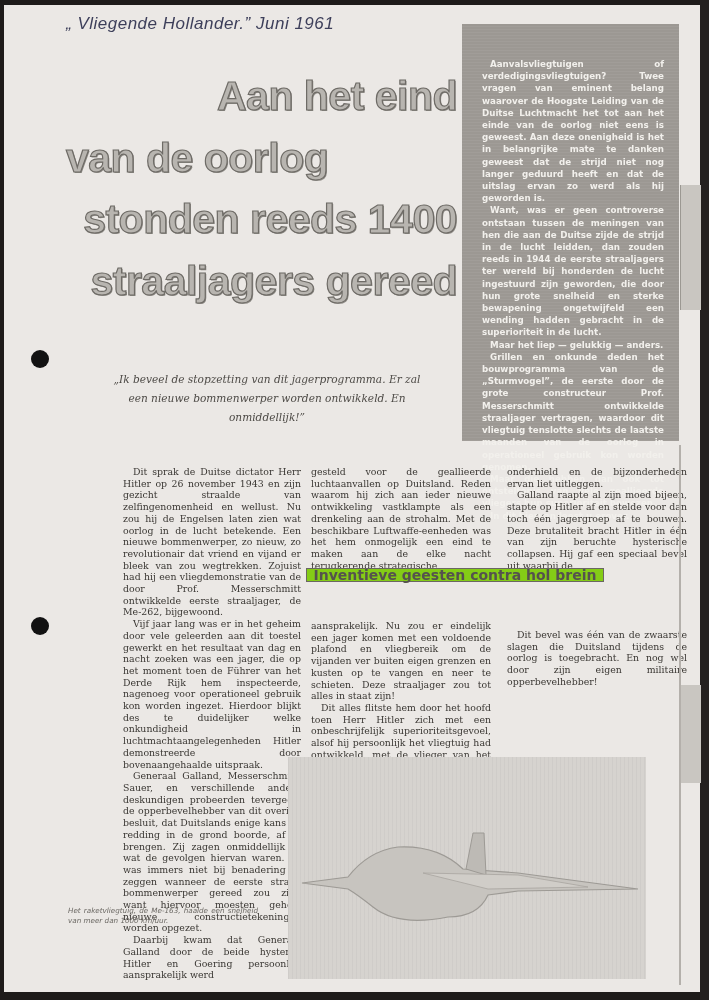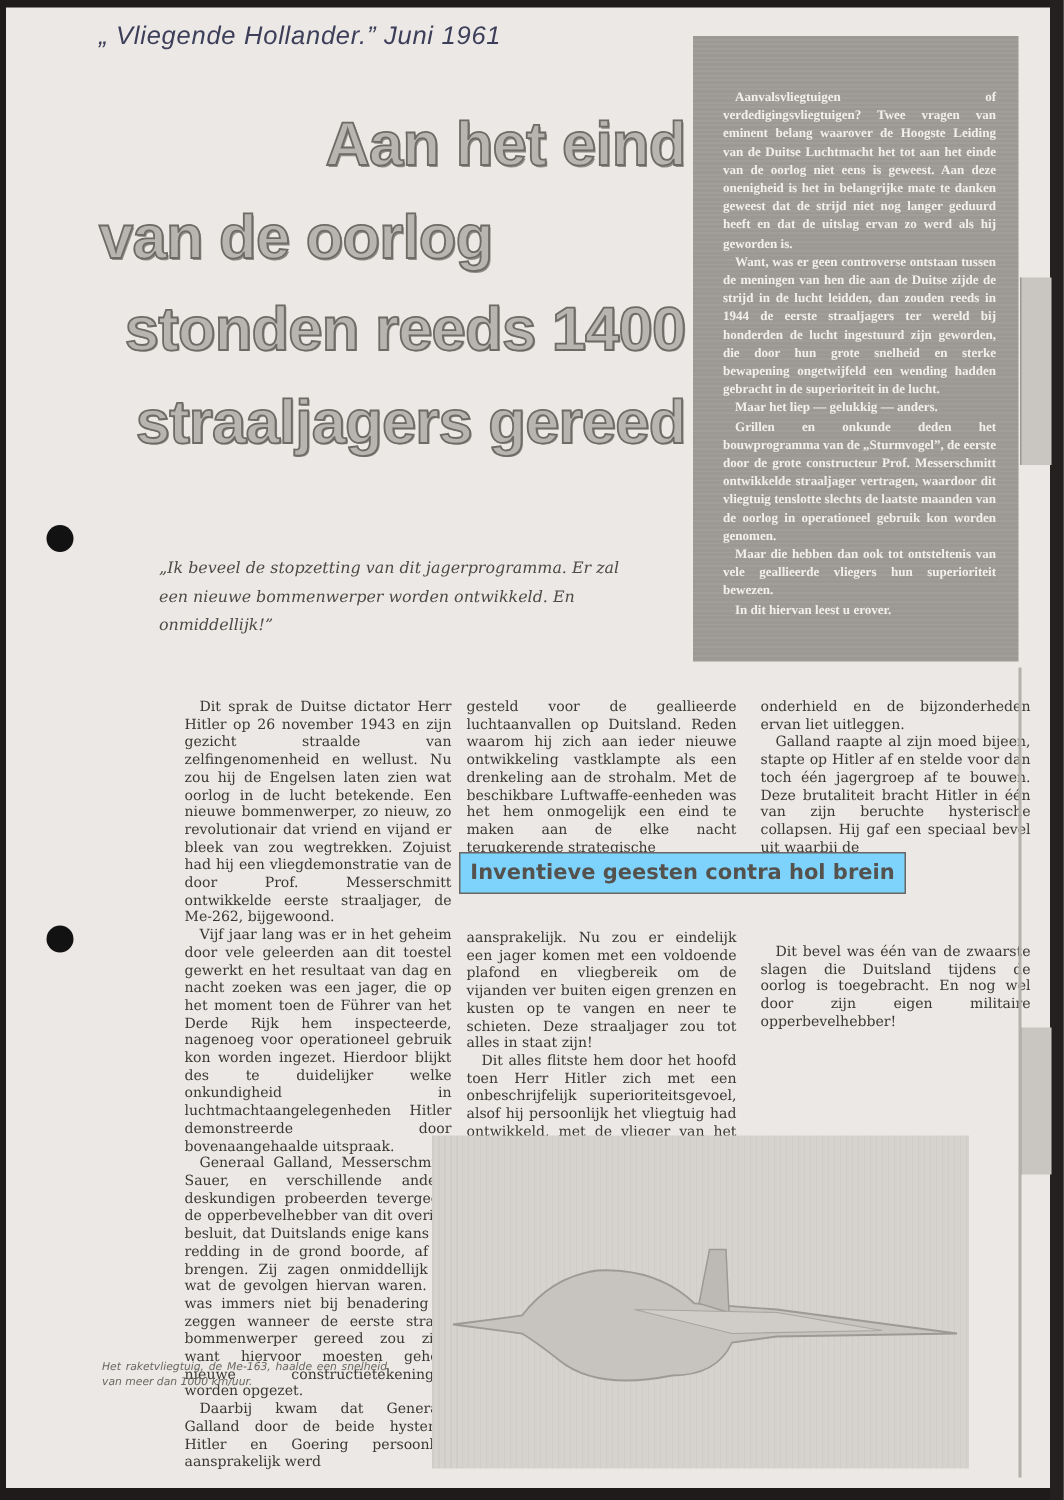--- a/index.html
+++ b/index.html
@@ -6,31 +6,31 @@
   body { width:709px; height:1000px; background:#1e1b1a; position:relative; overflow:hidden; font-family:"DejaVu Serif", serif; }
   .page { position:absolute; left:4px; top:5px; width:696px; height:987px; background:#ebe8e5; }
   .strip-r { position:absolute; left:700px; top:0; width:9px; height:1000px; background:#24201f; }
   .edge-tab { position:absolute; background:#c9c6c1; border-left:1px solid #9b9892; }
   .annot { position:absolute; left:24px; top:14px; font-family:Liberation Sans, sans-serif; font-style:italic; font-size:17px; color:#3d3f5a; letter-spacing:0.5px;margin-left:42px; }
   .head { position:absolute; right:252px; font-family:Liberation Sans, sans-serif; font-weight:bold; font-size:41px; color:#b8b5b0; -webkit-text-stroke:1.2px #6e6b66; letter-spacing:-0.5px; white-space:nowrap; text-shadow:1px 1px 0 #8f8c87; }
   .h1 { top:73px; } .h2 { top:135px; left:66px; right:auto; } .h3 { top:196px; } .h4 { top:258px; }
   .hole { position:absolute; left:31px; width:18px; height:18px; border-radius:50%; background:#121212; }
   .sidebar { position:absolute; left:462px; top:24px; width:217px; height:417px; background:#9c9893; background-image:repeating-linear-gradient(0deg, rgba(255,255,255,0.05) 0 1px, transparent 1px 3px); }
   .sidebar-text { position:absolute; left:20px; top:34px; width:182px; font-family:"DejaVu Sans", sans-serif; font-size:8.7px; line-height:12.2px; color:#f2f0ec; font-weight:bold; text-align:justify; }
-  .sidebar-text p { margin:0; text-indent:8px;font-family:Liberation Serif, serif; }
-  .quote { position:absolute; left:106px; top:370px; width:322px; font-style:italic; font-size:10.6px; line-height:19px; color:#4d4a46; text-align:left; }
+  .sidebar-text p { margin:0; text-indent:8px; }
+  .quote { position:absolute; left:106px; top:370px; width:322px; font-style:italic; font-size:10.6px; line-height:19px; color:#4d4a46; text-align:center; }
   .col { position:absolute; font-size:9.4px; line-height:11.7px; color:#3a3733; text-align:justify; hyphens:auto;margin-left:45px; }
   .col p { margin:0; text-indent:10px; }
   .c1 { left:78px; top:466px; width:178px; }
   .c2a { left:266px; top:466px; width:180px; }
   .c3a { left:462px; top:466px; width:180px; }
   .c2b { left:266px; top:620px; width:180px; }
   .c3b { left:462px; top:620px; width:180px; }
   .gap { height:9px; }
-  .subhead-box { position:absolute; left:306px; top:568px; width:298px; height:28px; border:1.5px solid #6a6763; box-sizing:border-box; display:flex; align-items:center; justify-content:center; font-family:"DejaVu Sans", sans-serif; font-weight:bold; font-size:14px; color:#55524e; background:#7dd3fc; }
+  .subhead-box { position:absolute; left:306px; top:568px; width:298px; height:14px; border:1.5px solid #6a6763; box-sizing:border-box; display:flex; align-items:center; justify-content:center; font-family:"DejaVu Sans", sans-serif; font-weight:bold; font-size:14px; color:#55524e; background:#84cc16; }
   .photo { position:absolute; left:288px; top:757px; width:358px; height:222px; background:#d6d3cf; background-image:repeating-linear-gradient(90deg, rgba(0,0,0,0.03) 0 1px, transparent 1px 4px); }
   .photo svg { position:absolute; left:0; top:0; }
   .caption { position:absolute; left:68px; top:906px; width:190px; font-family:"DejaVu Sans", sans-serif; font-style:italic; font-size:7.2px; line-height:10px; color:#6a6762; text-align:justify; }
   .rule-v { position:absolute; left:679px; top:445px; width:2px; height:540px; background:#b4b0ab; }
 </style>
 </head>
 <body>
 
 <div class="strip-r"></div>
 <div class="page">

